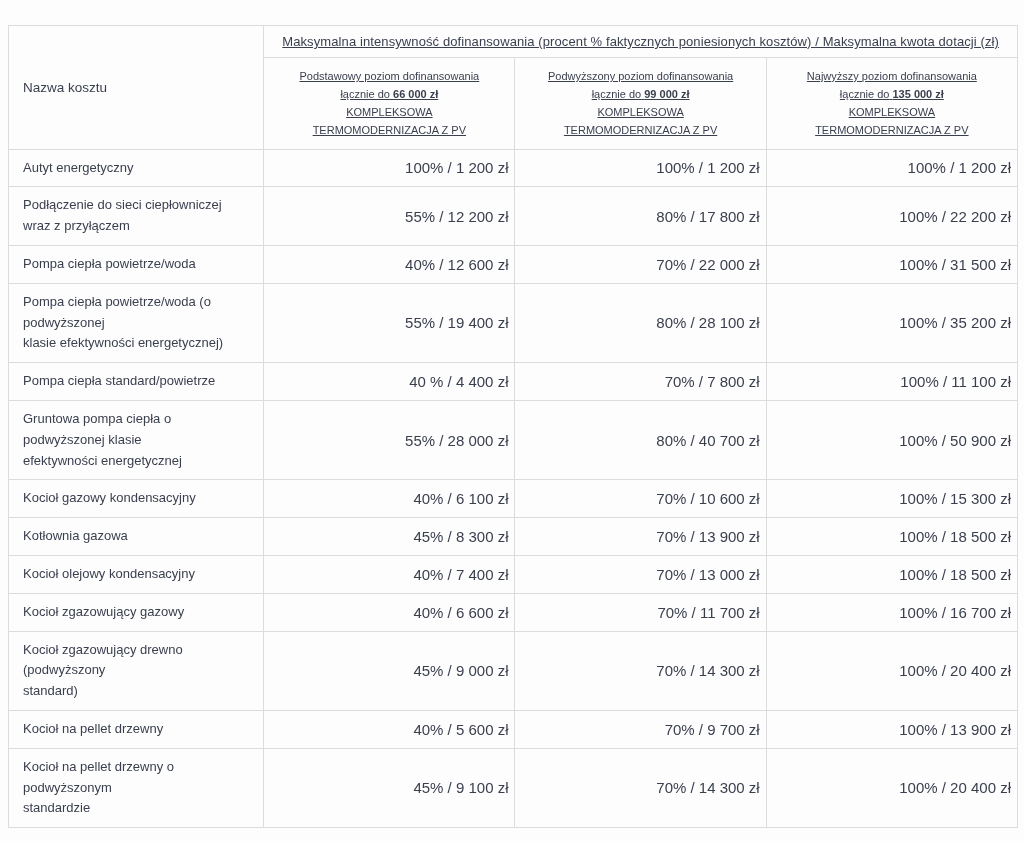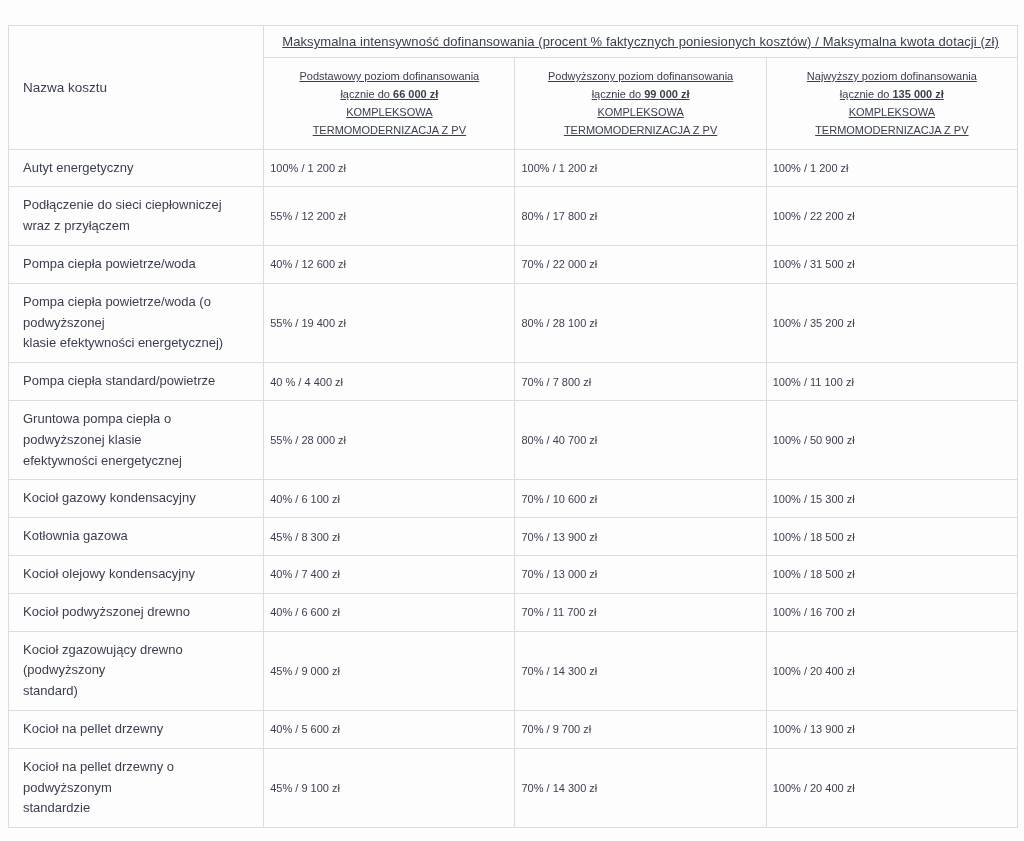--- a/index.html
+++ b/index.html
@@ -47,22 +47,22 @@
   .level-header strong { font-weight: 700; }
   td.name {
     font-size: 13px;
     text-align: left;
     padding: 8px 14px;
     line-height: 1.6;
     white-space: pre-line;
     margin-left: 47px;
   }
   td.val {
-    font-size: 11px;
-    text-align: left;
+    font-size: 15px;
+    text-align: right;
     padding: 8px 6px;
   }
 </style>
 </head>
 <body>
 
 <div class="wrap">
   <table>
     <colgroup>
       <col class="c-name">
@@ -145,21 +145,21 @@
     <td class="val">70% / 13 900 zł</td>
     <td class="val">100% / 18 500 zł</td>
   </tr>
         <tr>
     <td class="name">Kocioł olejowy kondensacyjny</td>
     <td class="val">40% / 7 400 zł</td>
     <td class="val">70% / 13 000 zł</td>
     <td class="val">100% / 18 500 zł</td>
   </tr>
         <tr>
-    <td class="name">Kocioł podwyższonej drewno</td>
+    <td class="name">Kocioł zgazowujący gazowy</td>
     <td class="val">40% / 6 600 zł</td>
     <td class="val">70% / 11 700 zł</td>
     <td class="val">100% / 16 700 zł</td>
   </tr>
         <tr>
     <td class="name">Kocioł zgazowujący drewno (podwyższony
 standard)</td>
     <td class="val">45% / 9 000 zł</td>
     <td class="val">70% / 14 300 zł</td>
     <td class="val">100% / 20 400 zł</td>

